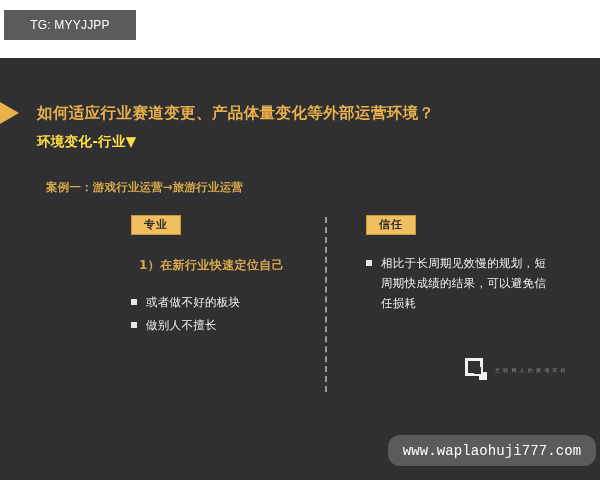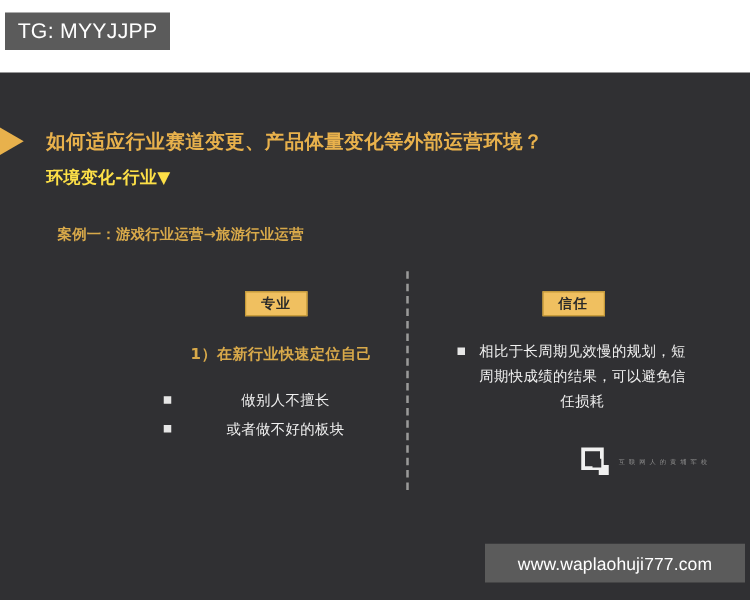--- a/index.html
+++ b/index.html
@@ -17,21 +17,21 @@
 
   
   .tg-badge {
     position: absolute;
     left: 4px;
     top: 10px;
     width: 132px;
     height: 30px;
     background: #5b5b5b;
     color: #ffffff;
-    font-size: 17px;
+    font-size: 12px;
     letter-spacing: 0.2px;
     display: flex;
     align-items: center;
     justify-content: center;
     font-family: "Liberation Sans", sans-serif;
   }
 
   
   .slide {
     position: absolute;
@@ -97,22 +97,21 @@
     left: 325px;
     top: 159px;
     width: 0;
     height: 175px;
     border-left: 2px dashed #9a9a9a;
   }
 
   
   .col {
     position: absolute;
-    top: 173px;
-    text-align: center;
+    top: 155px;
   }
   .col-left { left: 131px; width: 180px; }
   .col-right { left: 366px; width: 185px; }
 
   .pill {
     display: inline-block;
     background: #f0c060;
     border: 1px solid #c69a38;
     color: #2a2a2a;
     font-size: 11px;
@@ -216,22 +215,23 @@
     left: 388px;
     top: 435px;
     width: 208px;
     height: 31px;
     background: #5b5b5b;
     color: #ffffff;
     font-size: 14px;
     display: flex;
     align-items: center;
     justify-content: center;
-    font-family: Liberation Sans, sans-serif;
+    font-family: Liberation Mono, monospace;
     letter-spacing: 0.1px;
+    border-radius: 12px;
   }
 </style>
 </head>
 <body>
 
 <div class="tg-badge">TG: MYYJJPP</div>
 
 <div class="slide">
 
   <div class="title-row">
@@ -244,25 +244,25 @@
   <div class="case-label">案例一：游戏行业运营→旅游行业运营</div>
 
   <div class="divider"></div>
 
   <div class="col col-left">
     <span class="pill">专业</span>
     <div class="col-head">1）在新行业快速定位自己</div>
     <ul class="bullets">
       <li>
         <span class="sq"></span>
-        <span class="btext">做别人不擅长</span>
+        <span class="btext">或者做不好的板块</span>
       </li>
       <li>
         <span class="sq"></span>
-        <span class="btext">或者做不好的板块</span>
+        <span class="btext">做别人不擅长</span>
       </li>
     </ul>
   </div>
 
   <div class="col col-right">
     <span class="pill">信任</span>
     <ul class="bullets">
       <li>
         <span class="sq"></span>
         <span class="btext">相比于长周期见效慢的规划，短周期快成绩的结果，可以避免信任损耗</span>

